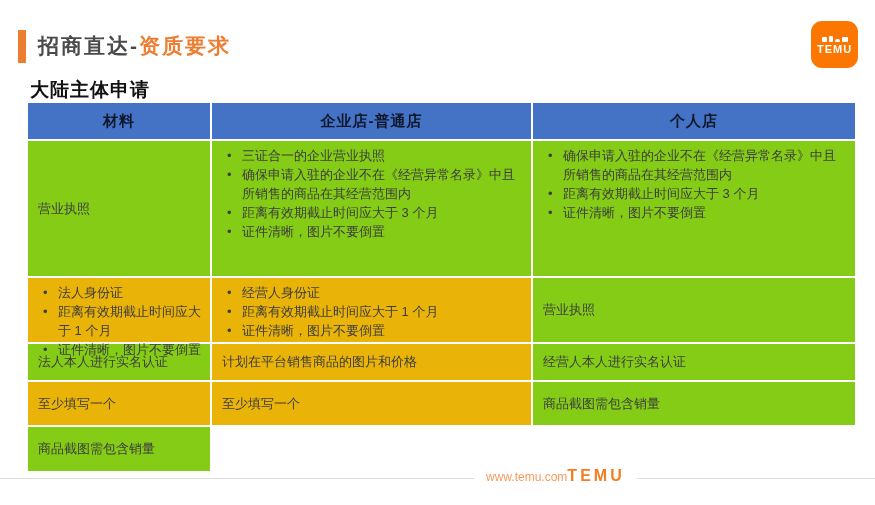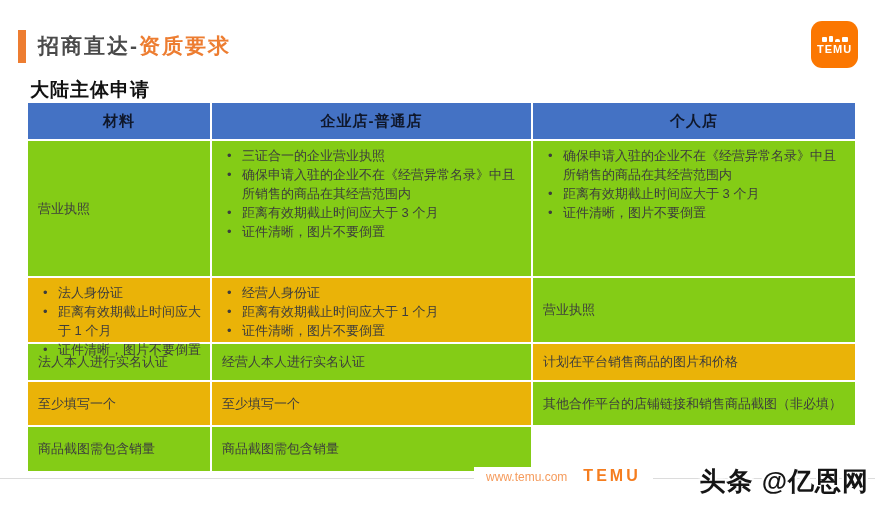--- a/index.html
+++ b/index.html
@@ -35,21 +35,21 @@
   .cell.material { display:flex; align-items:center; padding:0 10px; line-height:1.5; }
   .cell.value    { display:flex; align-items:center; padding:4px 10px; }
   .cell.bullets  { padding:6px 8px 0 8px; }
   ul.blist { margin:0; padding:0; list-style:none; line-height:1.46; }
   ul.blist li { position:relative; padding-left:22px; }
   ul.blist li::before { content:"\2022"; position:absolute; left:7px; top:0; }
 
   
   .footer-line { position:absolute; left:0; top:478px; width:875px; height:1px; background:#dcdcdc; }
   .footer-center { position:absolute; left:474px; top:467px; background:#fff; padding:0 12px;
-                   display:flex; align-items:baseline; gap:16px; }
+                   display:flex; align-items:baseline; }
   .f-url   { color:#F59B5C; font-size:12px; }
   .f-brand { color:#F57D1F; font-size:16px; font-weight:bold; letter-spacing:3px; }
   .watermark { position:absolute; right:6px; top:464px; font-size:26px; font-weight:bold; color:#151515;
                letter-spacing:1px; white-space:nowrap;
                text-shadow:-2px -2px 0 #fff, 2px -2px 0 #fff, -2px 2px 0 #fff, 2px 2px 0 #fff,
                            0 -2px 0 #fff, 0 2px 0 #fff, -2px 0 0 #fff, 2px 0 0 #fff; }
 </style>
 </head>
 <body>
 
@@ -100,29 +100,27 @@
       </div>
       <div class="cell bullets light">
         <ul class="blist">
           <li>经营人身份证</li>
           <li>距离有效期截止时间应大于 1 个月</li>
           <li>证件清晰，图片不要倒置</li>
         </ul>
       </div>
       <div class="cell material dark">营业执照</div>
       <div class="cell value dark">法人本人进行实名认证</div>
+      <div class="cell material light">计划在平台销售商品的图片和价格</div>
       <div class="cell value dark">经营人本人进行实名认证</div>
-      <div class="cell material light">计划在平台销售商品的图片和价格</div>
       <div class="cell value light">至少填写一个</div>
       <div class="cell value light">至少填写一个</div>
-      <div class="cell material dark">其他合作平台的店铺链接和销售商品截图（非必填）</div>
       <div class="cell value dark">商品截图需包含销量</div>
       <div class="cell value dark">商品截图需包含销量</div>
     </div>
 
   <div class="footer-line"></div>
   <div class="footer-center">
     <span class="f-url">www.temu.com</span>
     <span class="f-brand">TEMU</span>
   </div>
-  <div class="watermark">头条 @亿恩网</div>
 
 </div>
 
 </body></html>

